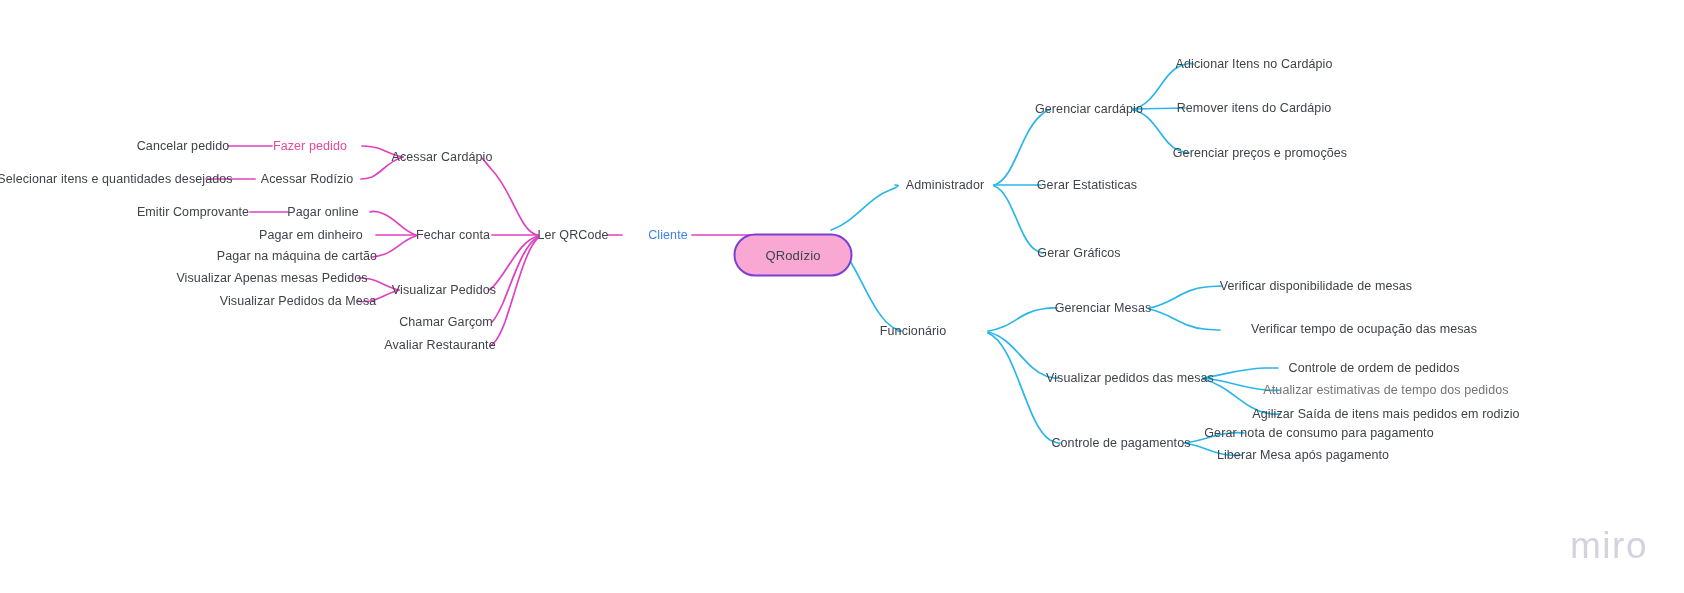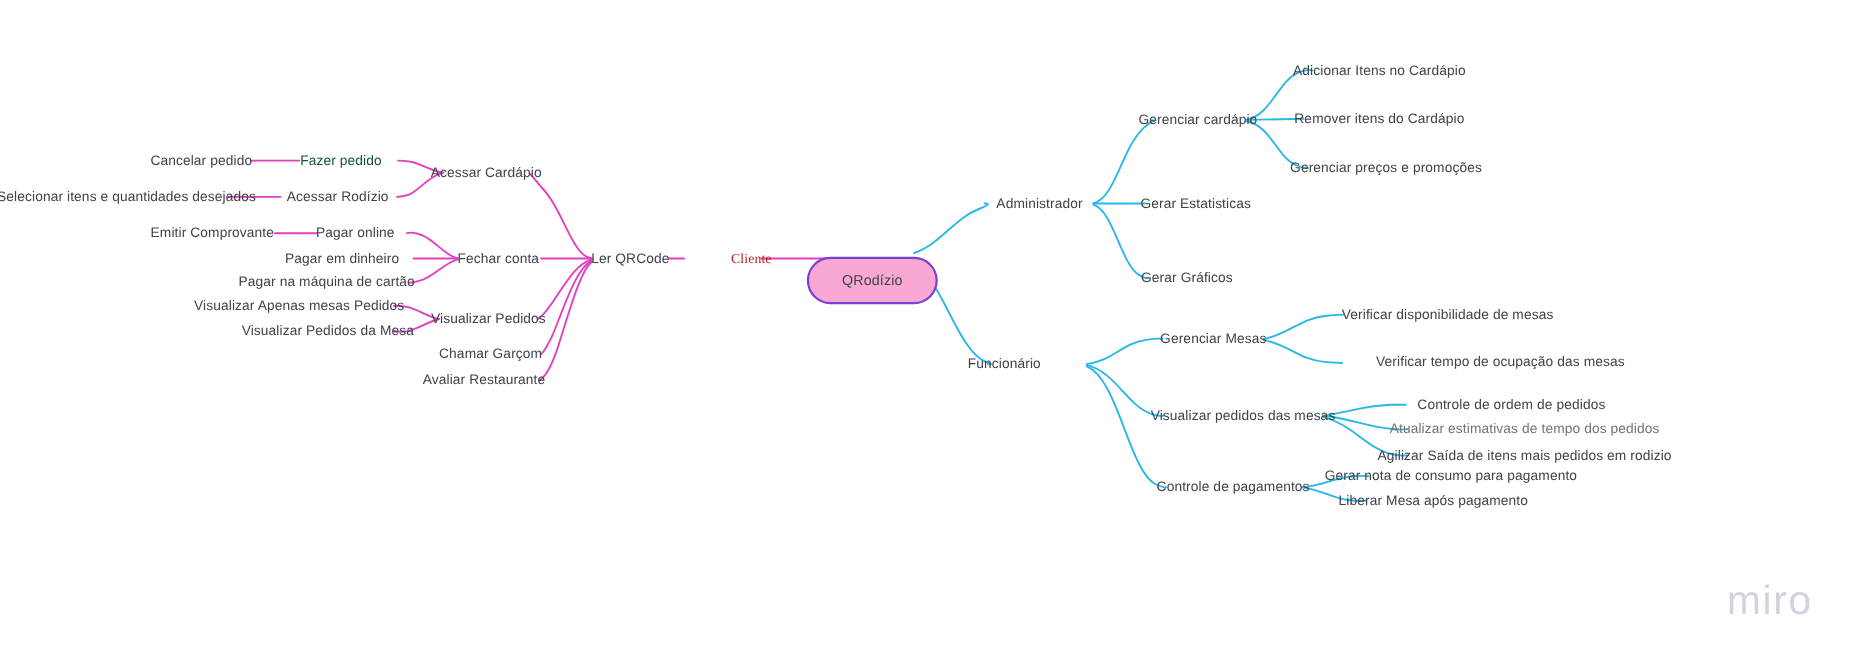--- a/index.html
+++ b/index.html
@@ -99,24 +99,24 @@
       <path d="M 1149,308 C 1172,304 1182,289 1206,287 C 1218,286 1220,286 1222,286" fill="none" stroke-width="1.7" stroke-linecap="round" stroke="#29b6e8"></path>
       <path d="M 1149,309 C 1172,314 1182,327 1204,329 C 1216,330 1218,330 1220,330" fill="none" stroke-width="1.7" stroke-linecap="round" stroke="#29b6e8"></path>
       <path d="M 1203,378 C 1228,374 1240,369 1264,368 C 1274,368 1276,368 1278,368" fill="none" stroke-width="1.7" stroke-linecap="round" stroke="#29b6e8"></path>
       <path d="M 1203,378 C 1230,381 1242,388 1266,390 C 1276,391 1278,390 1280,390" fill="none" stroke-width="1.7" stroke-linecap="round" stroke="#29b6e8"></path>
       <path d="M 1203,379 C 1230,386 1244,409 1266,413 C 1276,415 1278,414 1280,414" fill="none" stroke-width="1.7" stroke-linecap="round" stroke="#29b6e8"></path>
       <path d="M 1184,443 C 1204,441 1210,435 1230,433 C 1240,432 1242,433 1244,433" fill="none" stroke-width="1.7" stroke-linecap="round" stroke="#29b6e8"></path>
       <path d="M 1184,443 C 1204,446 1210,453 1228,455 C 1238,456 1240,455 1242,455" fill="none" stroke-width="1.7" stroke-linecap="round" stroke="#29b6e8"></path>
     </svg>
 
   <div id="nodes-layer">
-      <div class="node anchor-mid" style="left: 683px; top: 235px; color: #b91c1c; font-family: Liberation Serif, serif;">Cliente</div>
+      <div class="node anchor-mid" style="left: 668px; top: 235px; color: #3b82f6;">Cliente</div>
       <div class="node anchor-mid" style="left: 573px; top: 235px; color: rgb(63, 66, 73);">Ler QRCode</div>
       <div class="node anchor-mid" style="left: 442px; top: 157px; color: rgb(63, 66, 73);">Acessar Cardápio</div>
-      <div class="node anchor-mid" style="left: 310px; top: 146px; color: #14532d;">Fazer pedido</div>
+      <div class="node anchor-mid" style="left: 310px; top: 146px; color: #ec4899;">Fazer pedido</div>
       <div class="node anchor-mid" style="left: 183px; top: 146px; color: rgb(63, 66, 73);">Cancelar pedido</div>
       <div class="node anchor-mid" style="left: 307px; top: 179px; color: rgb(63, 66, 73);">Acessar Rodízio</div>
       <div class="node anchor-mid" style="left: 115px; top: 179px; color: rgb(63, 66, 73);">Selecionar itens e quantidades desejados</div>
       <div class="node anchor-mid" style="left: 453px; top: 235px; color: rgb(63, 66, 73);">Fechar conta</div>
       <div class="node anchor-mid" style="left: 323px; top: 212px; color: rgb(63, 66, 73);">Pagar online</div>
       <div class="node anchor-mid" style="left: 193px; top: 212px; color: rgb(63, 66, 73);">Emitir Comprovante</div>
       <div class="node anchor-mid" style="left: 311px; top: 235px; color: rgb(63, 66, 73);">Pagar em dinheiro</div>
       <div class="node anchor-mid" style="left: 297px; top: 256px; color: rgb(63, 66, 73);">Pagar na máquina de cartão</div>
       <div class="node anchor-mid" style="left: 444px; top: 290px; color: rgb(63, 66, 73);">Visualizar Pedidos</div>
       <div class="node anchor-mid" style="left: 272px; top: 278px; color: rgb(63, 66, 73);">Visualizar Apenas mesas Pedidos</div>

